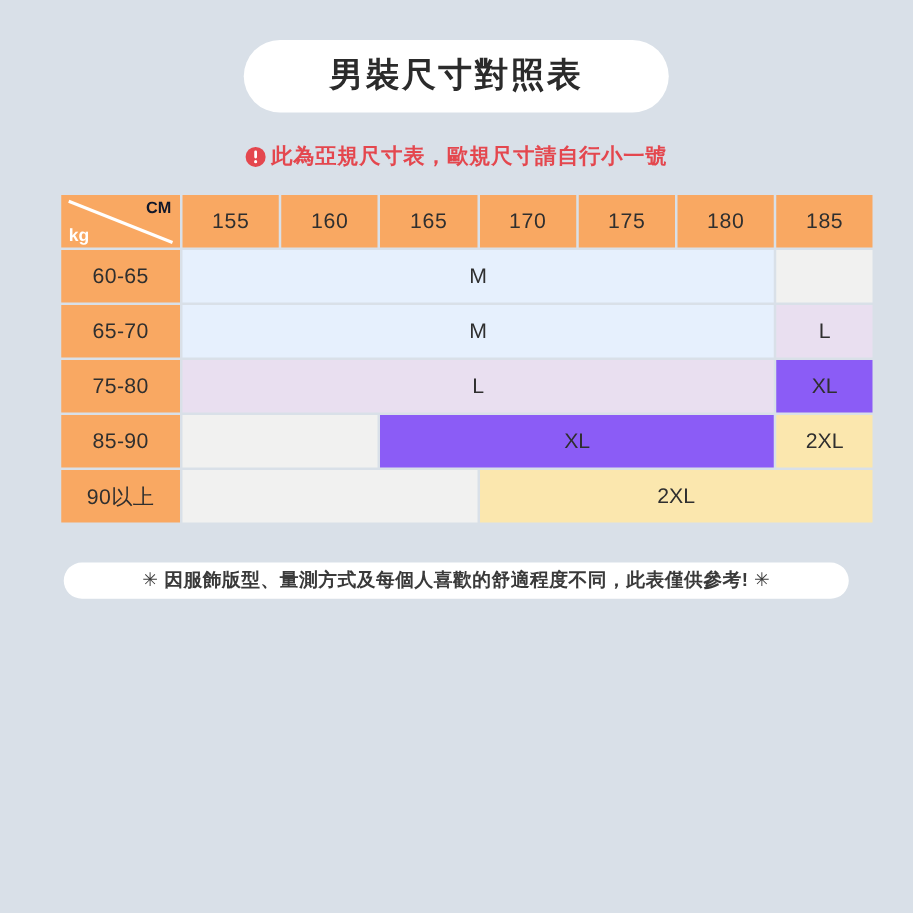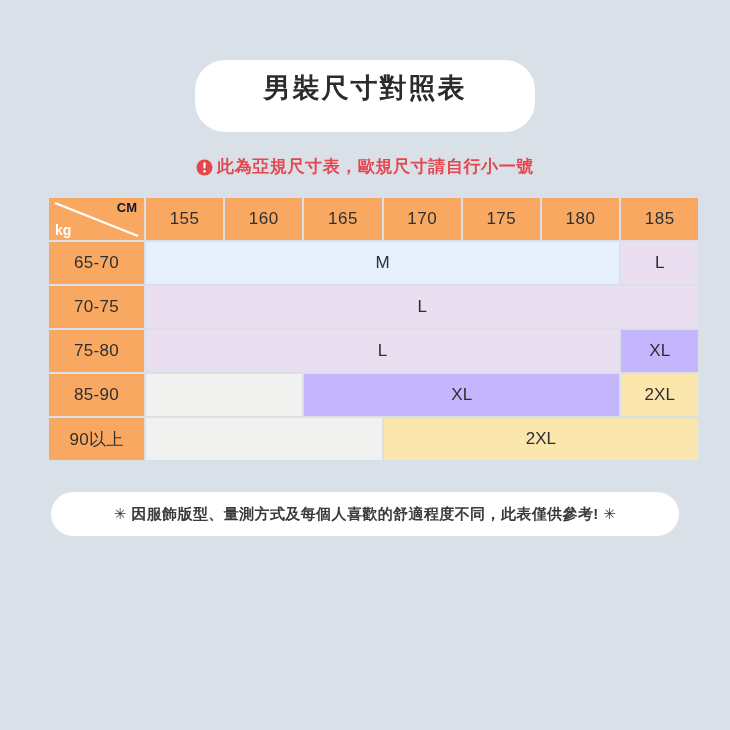--- a/index.html
+++ b/index.html
@@ -13,24 +13,24 @@
     position: relative;
     width: 730px; height: 730px;
     background: #d9e0e8;
     display: flex;
     flex-direction: column;
     align-items: center;
   }
 
   
   .title-pill {
-    margin-top: 60px;
+    margin-top: 32px;
     background: #ffffff;
     border-radius: 30px;
-    padding: 12px 48px 28px 48px;
+    padding: 12px 48px 14px 48px;
     min-width: 340px;
     text-align: center;
   }
   .title-text {
     font-size: 27px;
     font-weight: bold;
     color: #2b2b2b;
     letter-spacing: 2px;
     line-height: 1.2;
   }
@@ -110,31 +110,31 @@
     background: #f9a862;
     color: #ffffff;
     font-size: 18px;
     font-weight: bold;
     letter-spacing: 0.3px;
   }
 
   td.c-S    { background: #e0efd4; }
   td.c-M    { background: #e6f0fd; }
   td.c-L    { background: #e9dff0; }
-  td.c-XL   { background: #c4b5fd; }
+  td.c-XL   { background: #8b5cf6; }
   td.c-2XL  { background: #fbe7ae; }
   td.c-none { background: #f1f1f0; }
 
   
   .footer-pill {
     margin-top: 30px;
     background: #ffffff;
     border-radius: 24px;
     width: 628px;
-    height: 44px;
+    height: 29px;
     display: flex;
     align-items: center;
     justify-content: center;
   }
   .footer-text {
     font-size: 15px;
     font-weight: bold;
     color: #3a3a3a;
     letter-spacing: 0.4px;
   }
@@ -184,27 +184,28 @@
           <th class="colhead">160</th>
           <th class="colhead">165</th>
           <th class="colhead">170</th>
           <th class="colhead">175</th>
           <th class="colhead">180</th>
           <th class="colhead">185</th>
         </tr>
       </thead>
       <tbody id="table-body">
           <tr>
+            <td class="rowhead">60-65</td>
+            <td class="c-M" colspan="6">M</td>
+            <td class="c-none" colspan="1"></td>
+          </tr>
+          <tr>
             <td class="rowhead">65-70</td>
             <td class="c-M" colspan="6">M</td>
             <td class="c-L" colspan="1">L</td>
-          </tr>
-          <tr>
-            <td class="rowhead">70-75</td>
-            <td class="c-L" colspan="7">L</td>
           </tr>
           <tr>
             <td class="rowhead">75-80</td>
             <td class="c-L" colspan="6">L</td>
             <td class="c-XL" colspan="1">XL</td>
           </tr>
           <tr>
             <td class="rowhead">85-90</td>
             <td class="c-none" colspan="2"></td>
             <td class="c-XL" colspan="4">XL</td>

